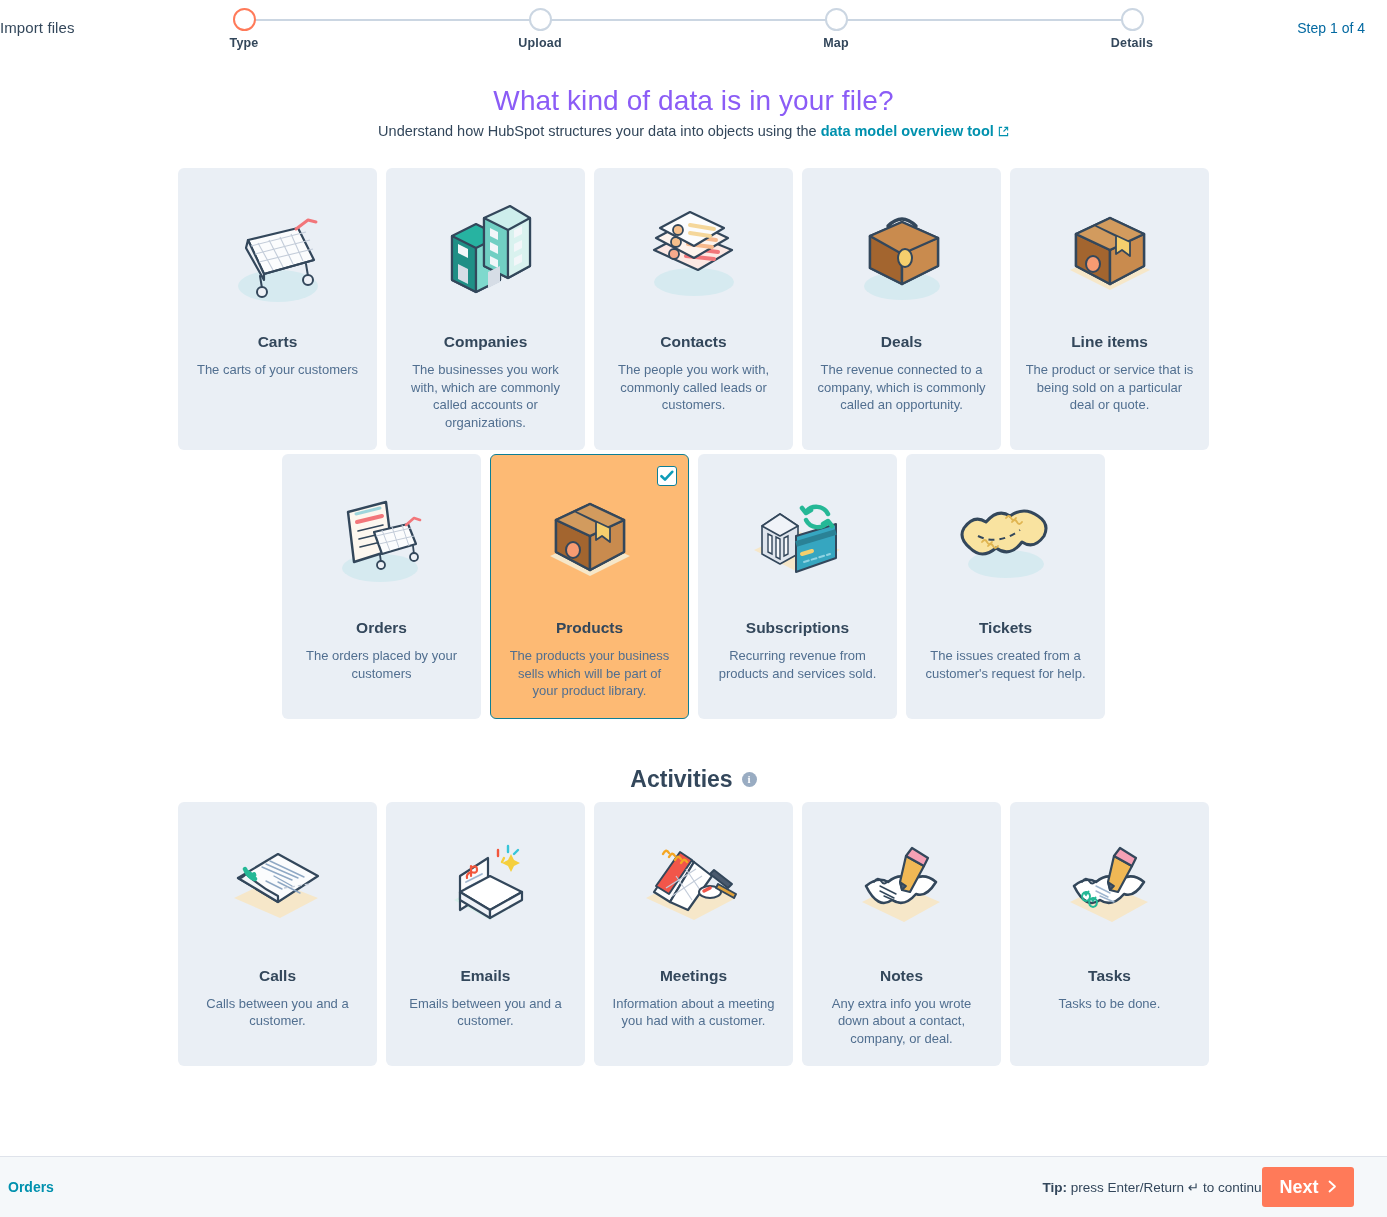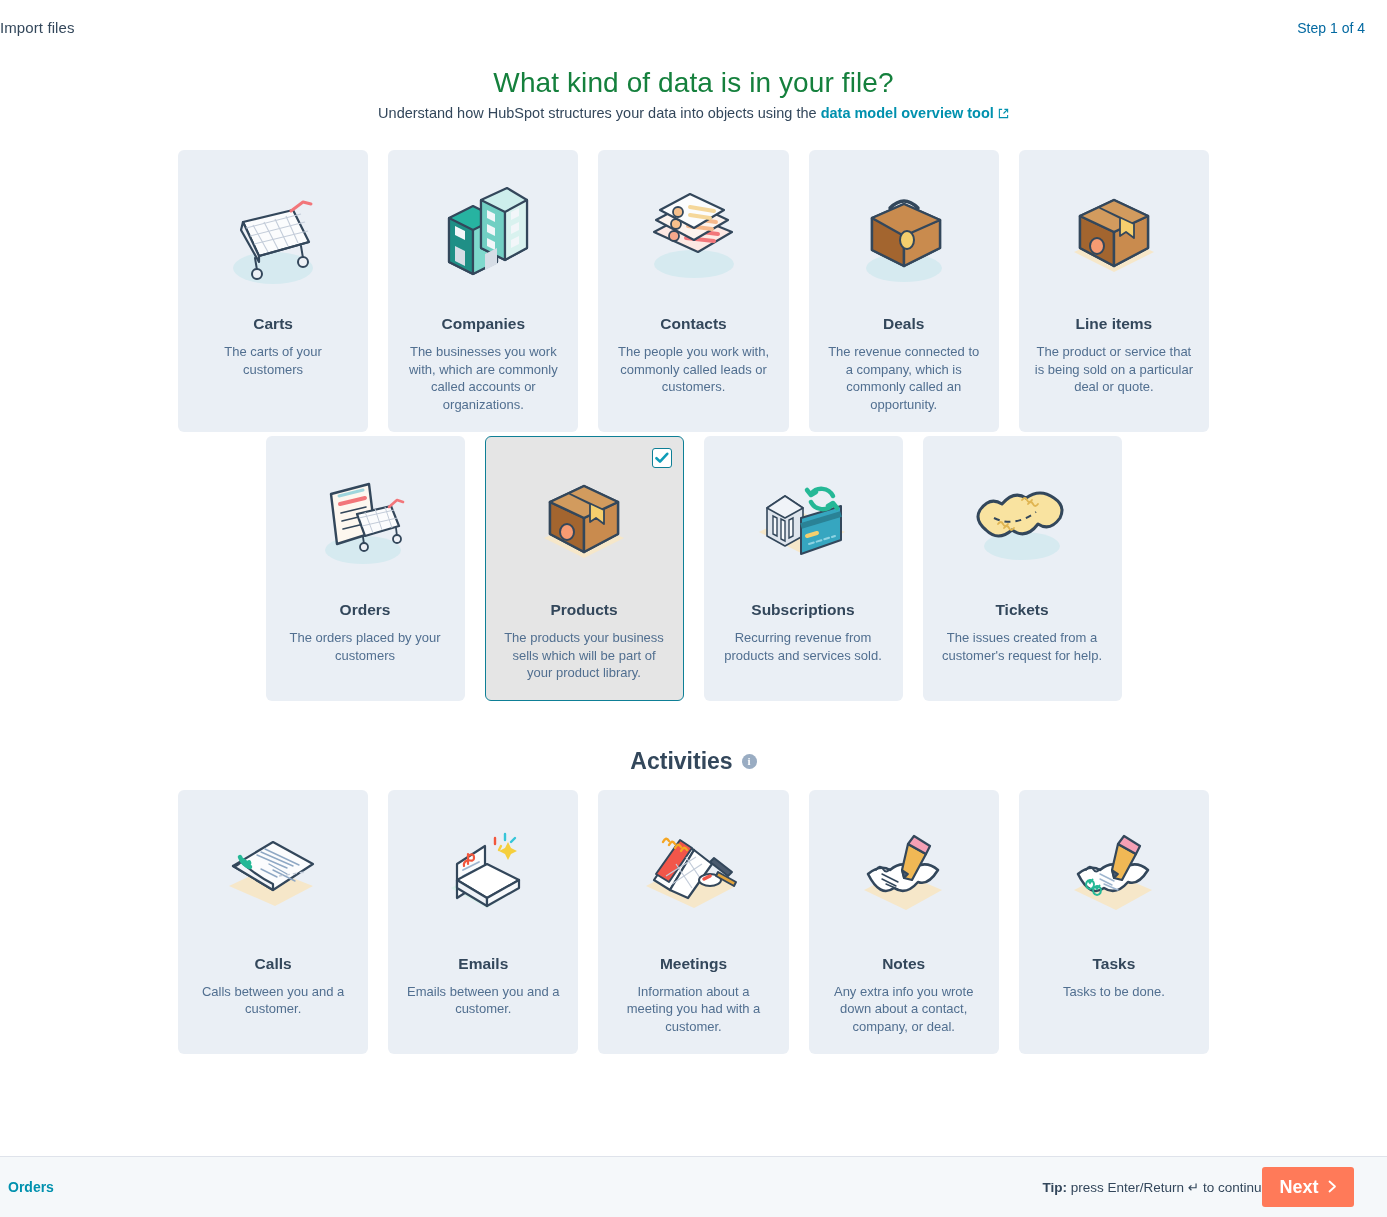--- a/index.html
+++ b/index.html
@@ -64,24 +64,24 @@
     text-align: center;
     font-size: 12.5px;
     font-weight: bold;
     color: #33475b;
     letter-spacing: .2px;
   }
 
   
   .intro { width: 100%; text-align: center; }
   .page-title {
-    margin-top: 5px;
+    margin-top: 23px;
     font-size: 28px;
     font-weight: 400;
-    color: #15803d;
+    color: #8b5cf6;
     letter-spacing: .1px;
   }
   .subtitle {
     margin-top: 21px;
     font-size: 14.5px;
     color: #33475b;
   }
   .subtitle2 {
     margin-top: 6px;
     font-size: 14.5px;
@@ -97,41 +97,41 @@
     display: inline-block;
     margin-left: 4px;
     vertical-align: -1px;
   }
 
   
   .grid {
     width: 1031px;
     margin: 0 auto;
     display: flex;
-    gap: 20px;
+    gap: 9px;
   }
   .grid.row1 { margin-top: 28px; }
   .grid.row2 { margin-top: 4px; justify-content: center; }
-  .grid.row3 { margin-top: 15px; }
+  .grid.row3 { margin-top: 9px; }
 
   .card {
     width: 199px;
     min-height: 264px;
     background: #eaeff5;
     border: 1px solid transparent;
     border-radius: 6px;
     position: relative;
     padding: 10px 14px 18px;
     display: flex;
     flex-direction: column;
     align-items: center;
     cursor: pointer;
   }
   .card.selected {
-    background: #e5e5e5;
+    background: #fdba74;
     border: 1.5px solid #0e7f96;
   }
   .card .illus {
     width: 120px; height: 120px;
     margin-top: 16px;
     display: flex;
     align-items: center;
     justify-content: center;
   }
   .card .c-title {
@@ -228,20 +228,39 @@
     justify-content: center;
     gap: 9px;
     cursor: pointer;
   }
 </style>
 </head>
 <body>
 
 <div class="header">
   <div class="header-title">Import files</div>
+  <div class="stepper">
+    <div class="stepper-track"></div>
+    <div class="step active" style="left:12px">
+      <div class="dot"></div>
+      <div class="lbl">Type</div>
+    </div>
+    <div class="step" style="left:308px">
+      <div class="dot"></div>
+      <div class="lbl">Upload</div>
+    </div>
+    <div class="step" style="left:604px">
+      <div class="dot"></div>
+      <div class="lbl">Map</div>
+    </div>
+    <div class="step" style="left:900px">
+      <div class="dot"></div>
+      <div class="lbl">Details</div>
+    </div>
+  </div>
   <div class="step-text">Step 1 of 4</div>
 </div>
 
 <div class="intro">
   <div class="page-title">What kind of data is in your file?</div>
   <div class="subtitle2">
     <span>Understand how HubSpot structures your data into objects using the</span>
     <a class="link">
       <span>data model overview tool</span><span class="ext-icon"><svg width="11" height="11" viewBox="0 0 12 12">
             <path d="M4.5 1.5H1.5v9h9V7.5" fill="none" stroke="#0091ae" stroke-width="1.2"></path>

